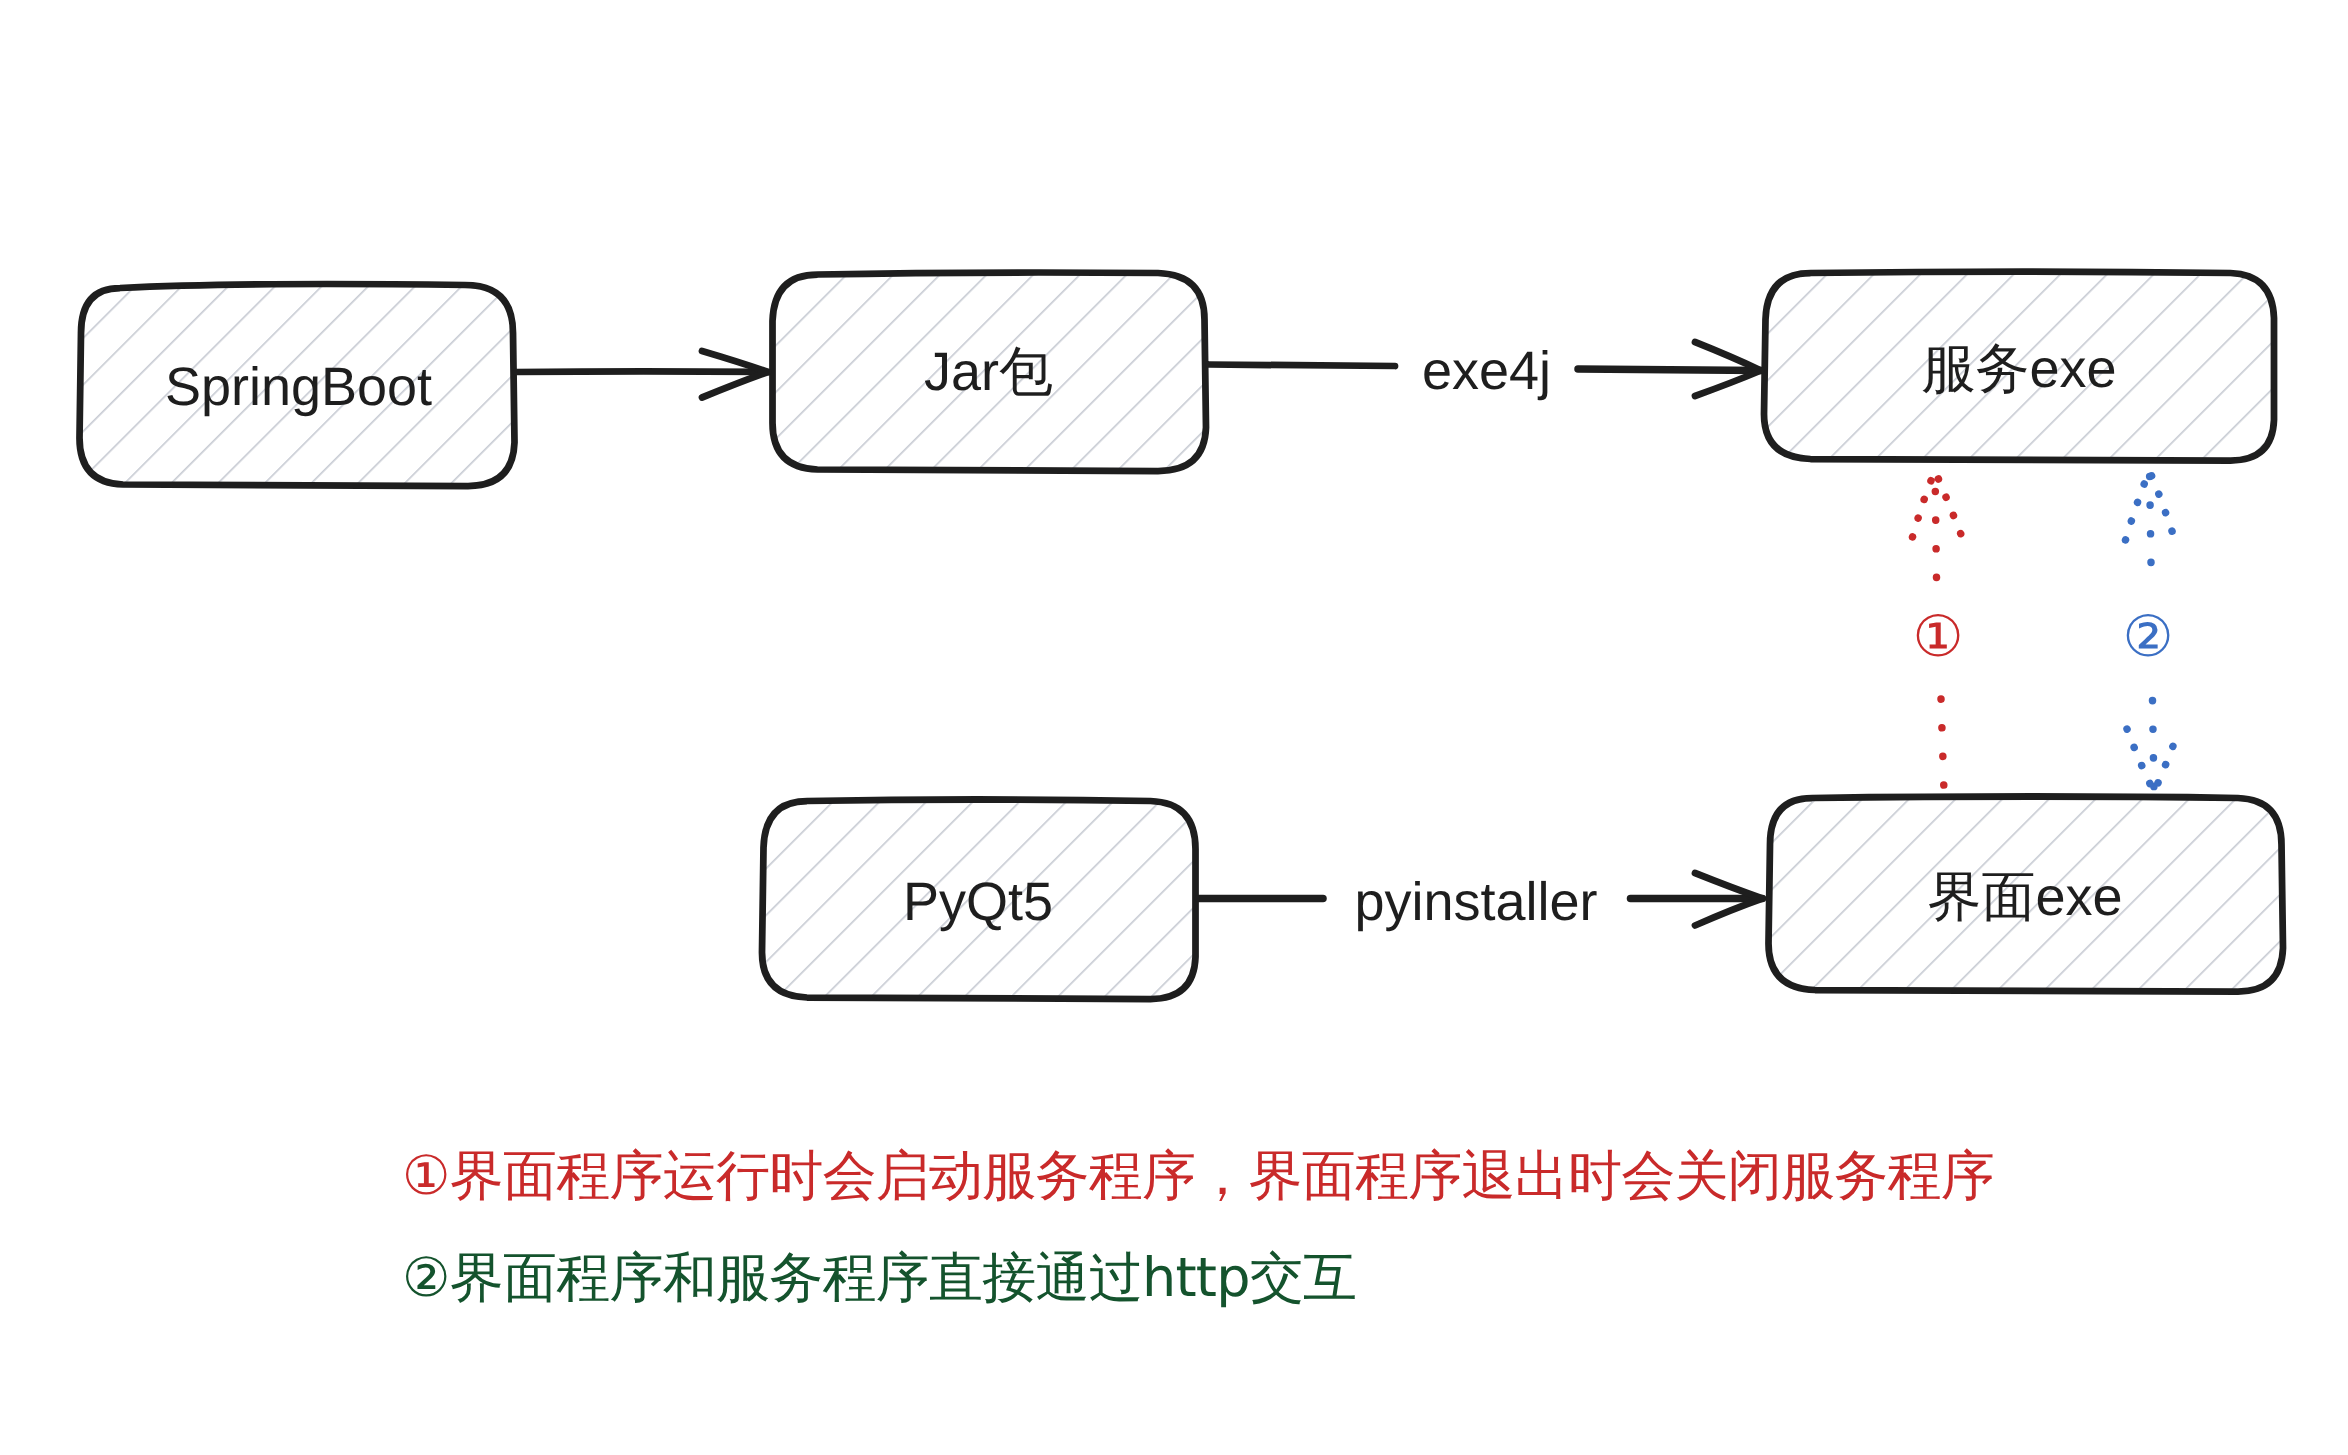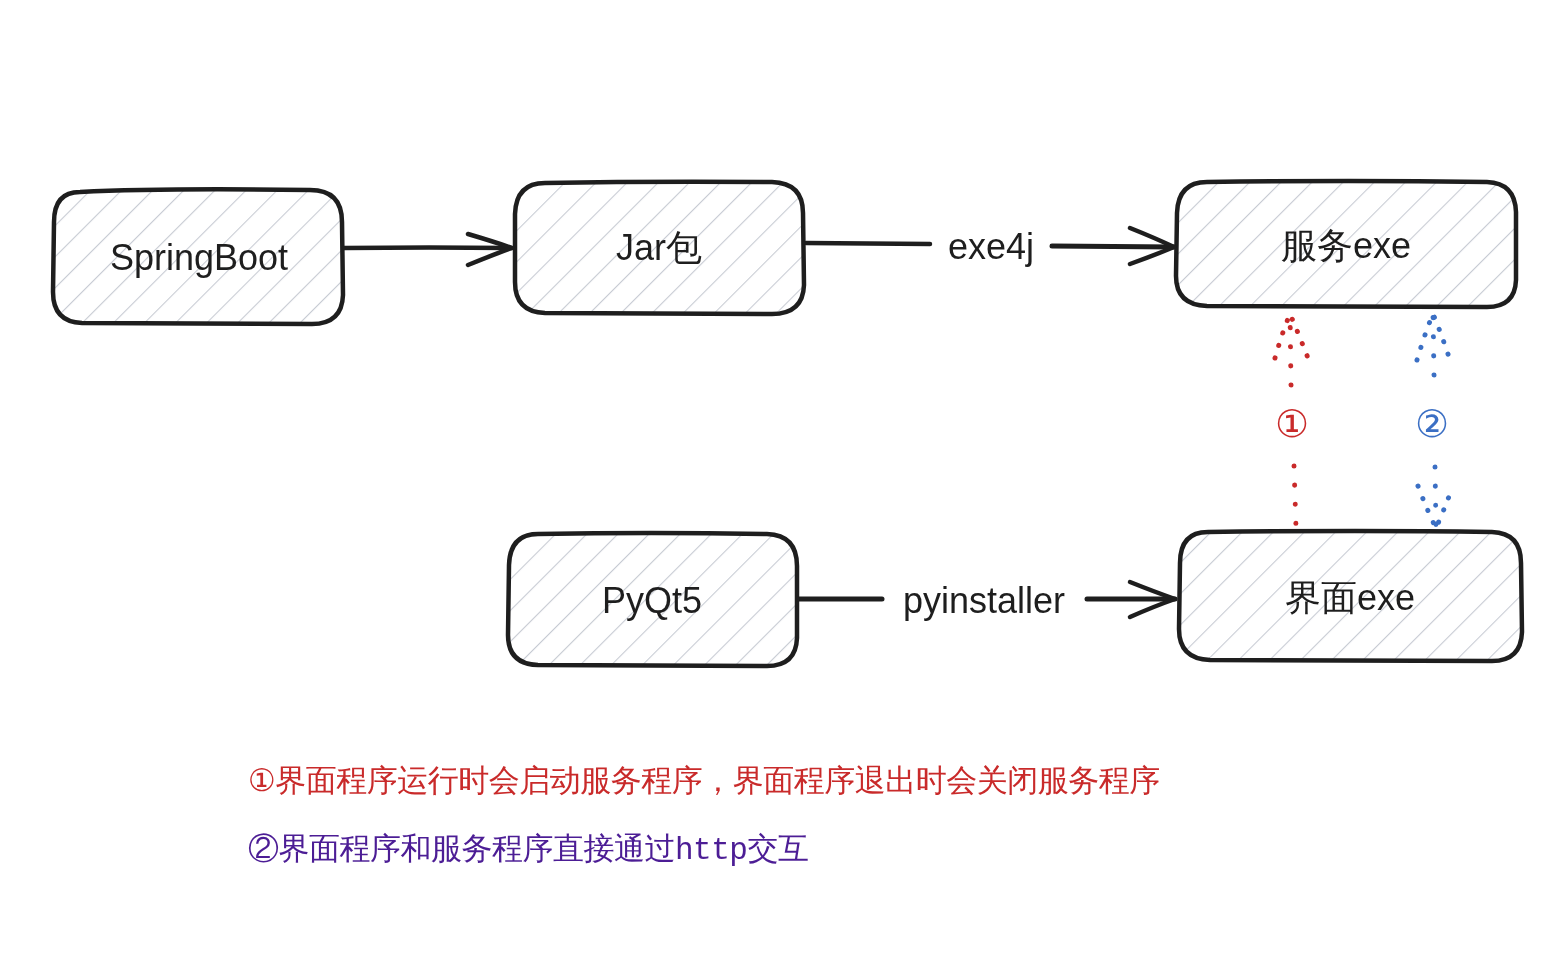--- a/index.html
+++ b/index.html
@@ -2,22 +2,22 @@
 <html><head>
 <meta charset="utf-8">
 <style>
   html, body { margin: 0; padding: 0; background: #ffffff; }
   body { width: 1565px; height: 970px; position: relative; overflow: hidden;
          font-family: "Liberation Sans", "DejaVu Sans", sans-serif; }
   #diagram { position: absolute; left: 0; top: 0; width: 1565px; height: 970px; }
   .node-label { font-family: "Liberation Sans", "DejaVu Sans", sans-serif; font-size: 36px; fill: #1e1e1e; }
   .edge-label { font-family: "Liberation Sans", "DejaVu Sans", sans-serif; font-size: 36px; fill: #1e1e1e; }
   .marker-label { font-family: "DejaVu Sans", "Liberation Sans", sans-serif; font-size: 38px; }
-  .note { position: absolute; left: 248px; font-family: "DejaVu Sans", "Liberation Sans", sans-serif;
-          font-size: 31px; white-space: nowrap; letter-spacing: -0.5px; }
+  .note { position: absolute; left: 268px; font-family: "DejaVu Sans", "Liberation Sans", sans-serif;
+          font-size: 36px; white-space: nowrap; letter-spacing: -0.5px; }
   #note-1 { top: 760px; }
   #note-2 { top: 828px; }
 </style>
 </head>
 <body>
 
 <svg id="diagram" viewBox="0 0 1565 970" xmlns="http://www.w3.org/2000/svg">
   <defs>
     <pattern id="hatch" patternUnits="userSpaceOnUse" width="22" height="22" patternTransform="rotate(45)">
       <line x1="0" y1="0" x2="0" y2="22" stroke="#c7cbd3" stroke-width="2.2"></line>
@@ -78,13 +78,13 @@
   <g>
     <path d="M1434,375 L1433,312" fill="none" stroke="#3b6fc4" stroke-width="5" stroke-dasharray="0.1 19" stroke-linecap="round"></path>
     <path d="M1417,360 Q1426,330 1433,314 Q1440,330 1450,360" fill="none" stroke="#3b6fc4" stroke-width="5" stroke-dasharray="0.1 13" stroke-linecap="round"></path>
     <path d="M1435,467 L1436,528" fill="none" stroke="#3b6fc4" stroke-width="5" stroke-dasharray="0.1 19" stroke-linecap="round"></path>
     <path d="M1418,486 Q1427,510 1436,528 Q1444,510 1453,486" fill="none" stroke="#3b6fc4" stroke-width="5" stroke-dasharray="0.1 13" stroke-linecap="round"></path>
     <text class="marker-label" x="1432" y="437" text-anchor="middle" fill="#3b6fc4">②</text>
   </g>
 </svg>
 
 <div id="note-1" class="note" style="color:#c92a2a;">①界面程序运行时会启动服务程序，界面程序退出时会关闭服务程序</div>
-<div id="note-2" class="note" style="color:#4c1d95;font-family:Liberation Mono, monospace;">②界面程序和服务程序直接通过http交互</div>
+<div id="note-2" class="note" style="color:#14532d;">②界面程序和服务程序直接通过http交互</div>
 
 </body></html>

